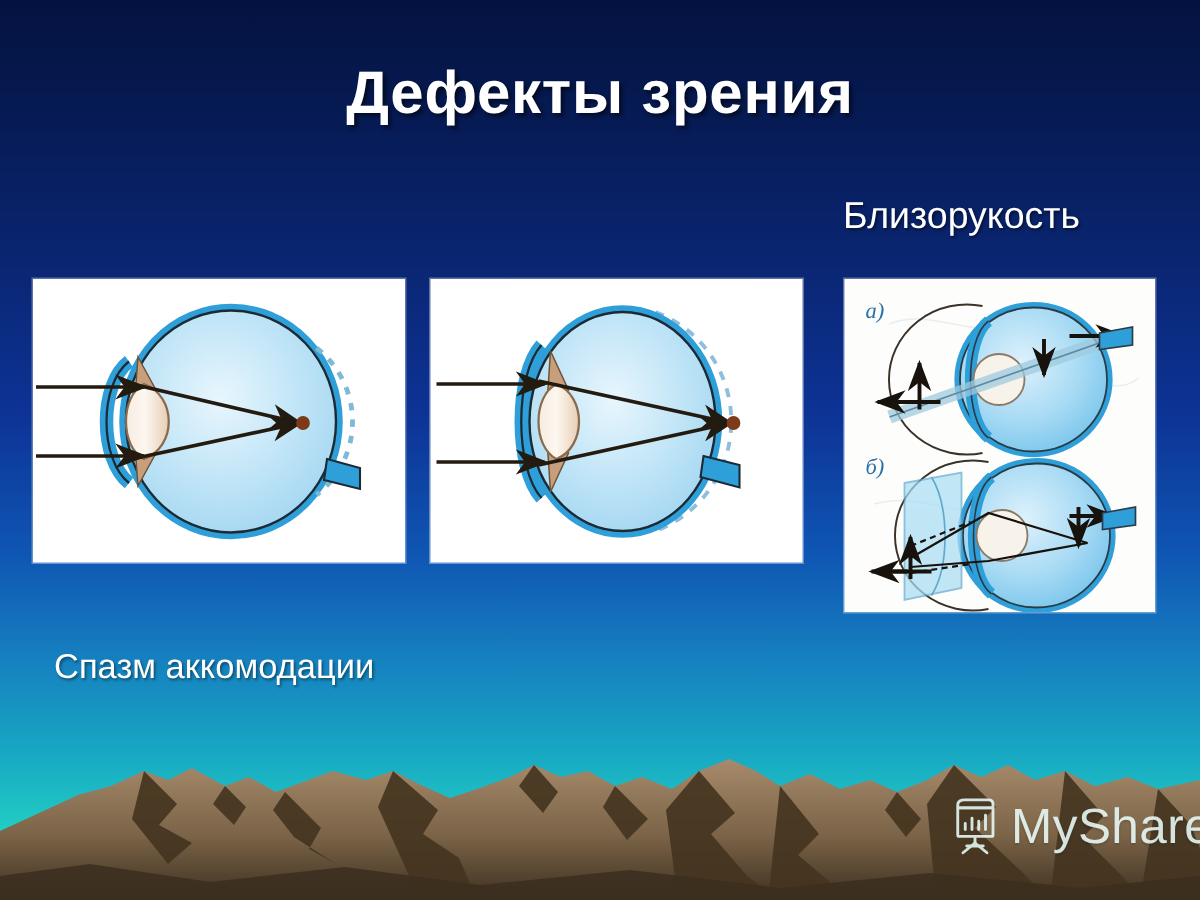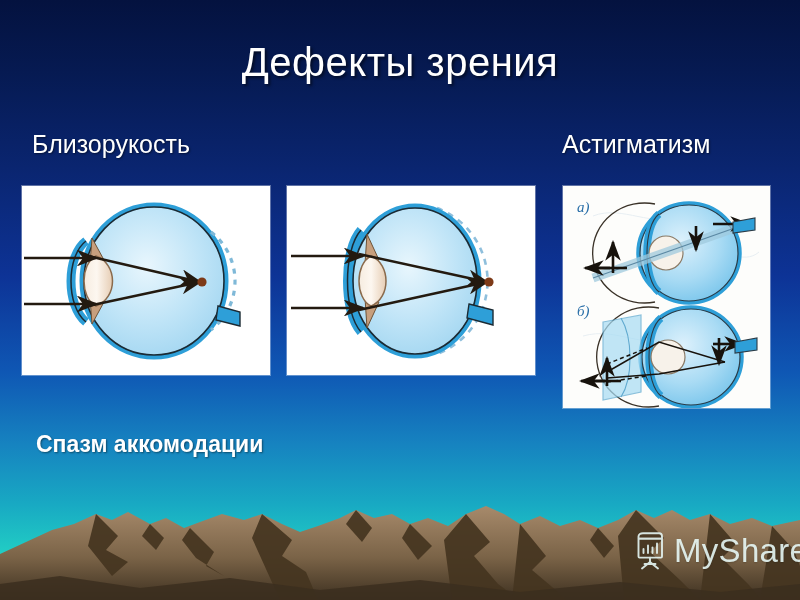--- a/index.html
+++ b/index.html
@@ -19,21 +19,21 @@
       #0f57b4 62%,
       #1683c0 74%,
       #18a9c3 84%,
       #21ccc4 92%,
       #2ae3cd 100%);
   }
 
   
   .title{
     position:absolute;left:0;top:40px;width:800px;text-align:center;
-    font-size:40px;font-weight:normal;color:#ffffff;letter-spacing:.5px;
+    font-size:40px;font-weight:bold;color:#ffffff;letter-spacing:.5px;
     text-shadow:2px 2px 3px rgba(0,0,0,.55);
   }
 
   
   .headings{
     position:absolute;left:0;top:130px;width:800px;height:34px;
   }
   .heading{
     position:absolute;top:0;font-size:25px;color:#ffffff;
     text-shadow:1px 1px 2px rgba(0,0,0,.5);white-space:nowrap;
@@ -51,21 +51,20 @@
   #panel-hyperopia{left:287px;top:186px;width:248px;height:189px;}
   #panel-astig{left:563px;top:186px;width:207px;height:222px;}
 
   .panel svg{display:block;width:100%;height:100%;}
 
   
   .caption{
     position:absolute;left:36px;top:428px;width:420px;
     font-size:23px;color:#ffffff;line-height:1.42;
     text-shadow:1px 1px 2px rgba(0,0,0,.45);
-    font-weight:bold;
   }
   .caption .l2{display:block;padding-left:44px;}
 
   
   .mountains{position:absolute;left:0;bottom:0;width:800px;height:120px;}
 
   
   .watermark{
     position:absolute;left:631px;top:531px;
     display:flex;align-items:center;gap:7px;opacity:.88;
@@ -76,22 +75,21 @@
   }
 </style>
 </head>
 <body>
 
 <div class="slide">
 
   <div class="title">Дефекты зрения</div>
 
   <div class="headings">
-    <div class="heading h1">Близорукость</div>
-    <div class="heading h3">Астигматизм</div>
+    <div class="heading h3">Близорукость</div>
   </div>
 
   <div class="panel" id="panel-myopia">
     <svg viewBox="0 0 248 189" xmlns="http://www.w3.org/2000/svg">
       <defs>
         <radialGradient id="vit1" cx="45%" cy="40%" r="70%">
           <stop offset="0%" stop-color="#e8f6fd"></stop>
           <stop offset="55%" stop-color="#bfe4f7"></stop>
           <stop offset="100%" stop-color="#9ed4f0"></stop>
         </radialGradient>

